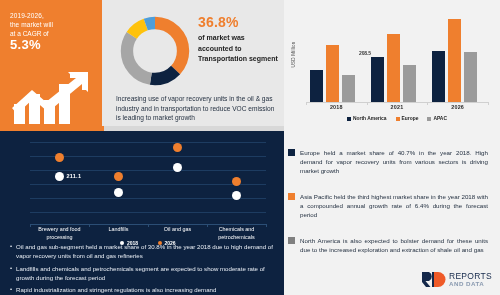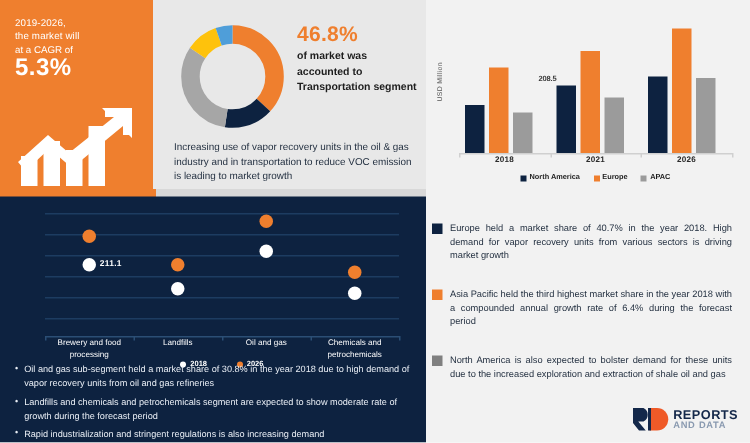--- a/index.html
+++ b/index.html
@@ -15,21 +15,21 @@
   .top-row{position:absolute;left:0;top:0;width:500px;height:130px;}
 
   
   .cagr-panel{
     position:absolute;left:0;top:0;width:102px;height:130px;
     background:#ef7f2e;color:#fff;box-sizing:border-box;padding:12px 8px 0 10px;
   }
   .cagr-line1{font-size:6.5px;line-height:8.5px;letter-spacing:.1px;}
   .cagr-accel{font-size:12.5px;font-weight:bold;letter-spacing:.2px;margin-top:2px;}
   .cagr-sub{font-size:6.5px;margin-top:1px;}
-  .cagr-val{font-size:16px;font-weight:bold;margin-top:0px;letter-spacing:.3px;}
+  .cagr-val{font-size:13px;font-weight:bold;margin-top:0px;letter-spacing:.3px;}
   .growth-icon{position:absolute;left:8px;top:70px;width:88px;height:56px;}
 
   
   .donut-block{position:absolute;left:102px;top:0;width:182px;height:130px;background:#e8e8e8;}
   .donut-wrap{position:absolute;left:16px;top:14px;width:74px;height:74px;}
   .donut-stat{position:absolute;left:96px;top:14px;width:82px;}
   .stat-pct{color:#ef7f2e;font-size:14px;font-weight:bold;letter-spacing:.2px;}
   .stat-desc{color:#1d1d1d;font-size:7px;font-weight:bold;line-height:10.5px;margin-top:3px;}
   .donut-note{
     position:absolute;left:14px;top:94px;width:162px;
@@ -99,21 +99,21 @@
 
   
   .notes{position:absolute;left:284px;top:130px;width:216px;height:165px;background:#f2f2f2;}
   .note{position:absolute;display:flex;gap:5px;width:200px;}
   .note .chip{width:7px;height:7px;flex:0 0 7px;margin-top:1px;}
   .note .txt{font-size:6.2px;line-height:9.2px;color:#1f2c3d;text-align:justify;}
 
   .logo{position:absolute;right:8px;bottom:7px;display:flex;align-items:center;gap:3px;}
   .logo-mark{position:relative;width:25px;height:17px;}
   .logo-txt{line-height:1;}
-  .logo-t1{font-size:8.5px;font-weight:bold;color:#14284a;letter-spacing:.3px;}
+  .logo-t1{font-size:8.5px;font-weight:normal;color:#14284a;letter-spacing:.3px;}
   .logo-t2{font-size:6.2px;font-weight:bold;color:#8a9ab0;letter-spacing:.5px;margin-top:1px;}
 </style>
 </head>
 <body>
 
 <div class="page">
 
   <div class="top-row">
 
     <div class="cagr-panel">
@@ -138,21 +138,21 @@
           <g transform="rotate(-90 21 21)">
             <circle cx="21" cy="21" r="15.915" fill="none" stroke="#ef7f2e" stroke-width="7" stroke-dasharray="36.8 63.2" stroke-dashoffset="0"></circle>
             <circle cx="21" cy="21" r="15.915" fill="none" stroke="#0d2240" stroke-width="7" stroke-dasharray="15.5 84.5" stroke-dashoffset="-36.8"></circle>
             <circle cx="21" cy="21" r="15.915" fill="none" stroke="#a6a6a6" stroke-width="7" stroke-dasharray="32 68" stroke-dashoffset="-52.3"></circle>
             <circle cx="21" cy="21" r="15.915" fill="none" stroke="#fec20c" stroke-width="7" stroke-dasharray="10.2 89.8" stroke-dashoffset="-84.3"></circle>
             <circle cx="21" cy="21" r="15.915" fill="none" stroke="#4f9ed9" stroke-width="7" stroke-dasharray="5.5 94.5" stroke-dashoffset="-94.5"></circle>
           </g>
         </svg>
       </div>
       <div class="donut-stat">
-        <div class="stat-pct">46.8%</div>
+        <div class="stat-pct">36.8%</div>
         <div class="stat-desc">of market was accounted to Transportation segment</div>
       </div>
       <div class="donut-note">Increasing use of vapor recovery units in the oil &amp; gas industry and in transportation to reduce VOC emission is leading to market growth</div>
     </div>
 
     <div class="bar-block">
       <div class="ylab">USD Million</div>
       <div class="plot">
 
       <div class="grp" style="left: 4.33333px;">

